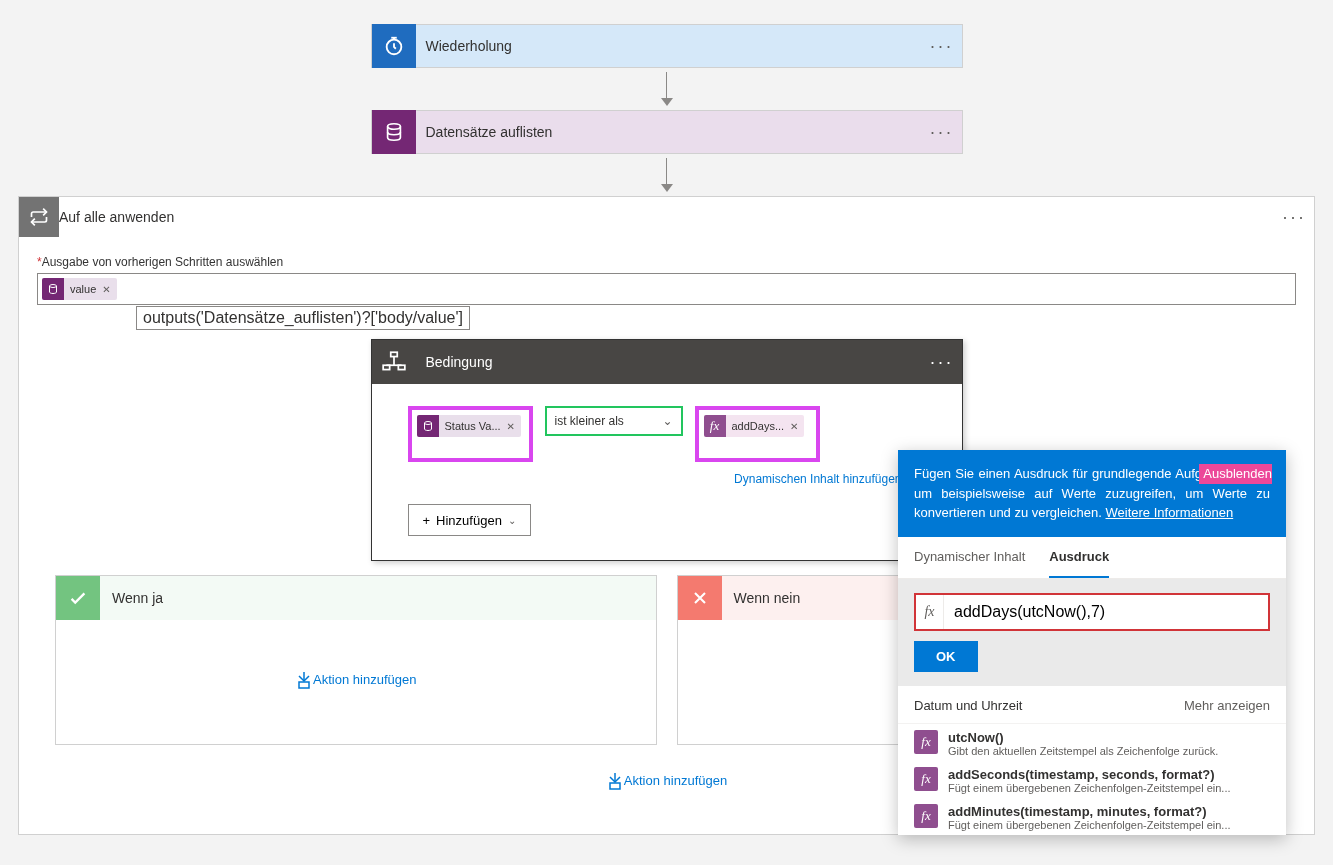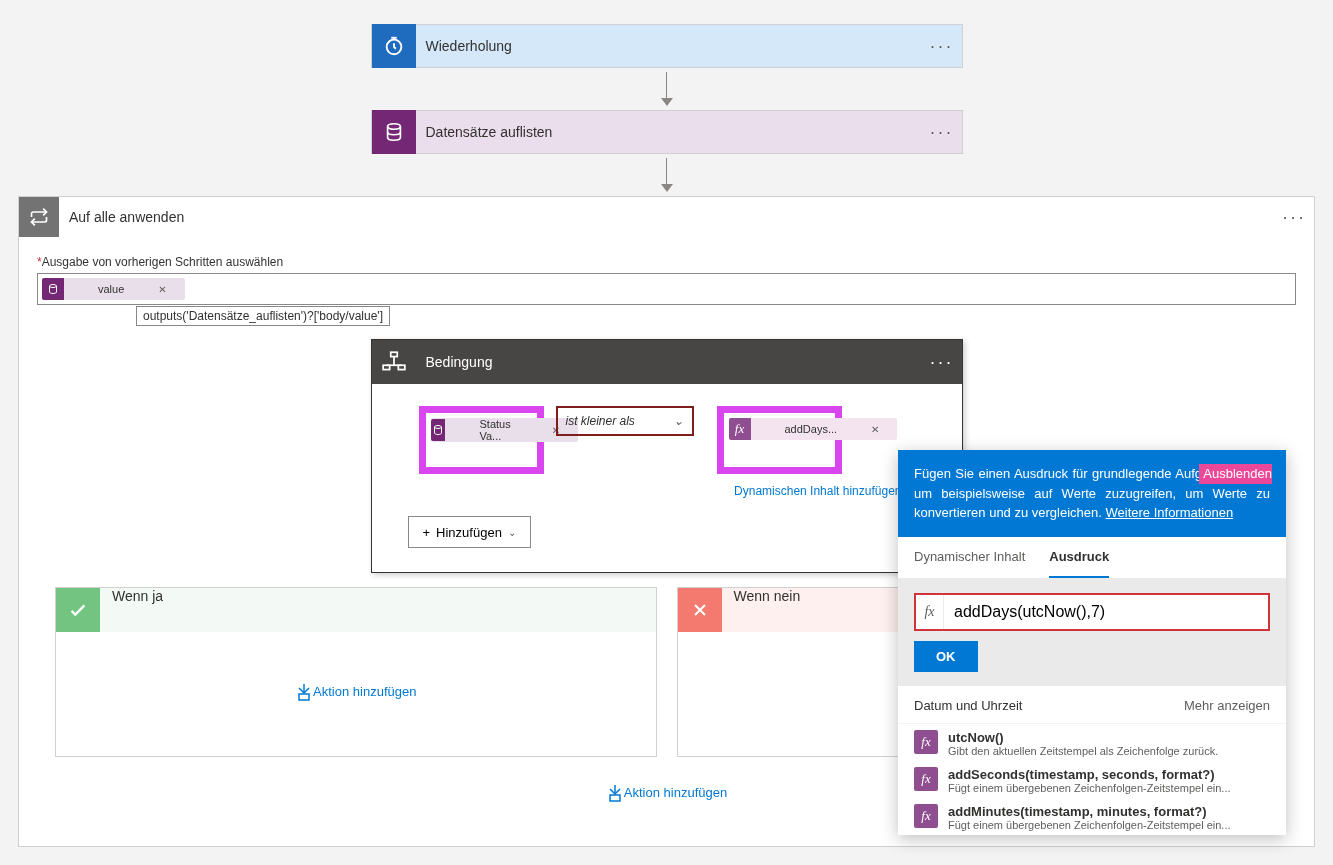--- a/index.html
+++ b/index.html
@@ -18,60 +18,60 @@
 .card-list .action-icon { background: #742774; }
 .card-list .rest { background: #eaddec; flex: 1; display: flex; align-items: center; height: 100%; }
 
 .arrow-down { display: flex; flex-direction: column; align-items: center; padding: 4px 0; }
 .arrow-down .line { width: 1px; height: 26px; background: #8a8886; }
 .arrow-down .head { width: 0; height: 0; border-left: 6px solid transparent; border-right: 6px solid transparent; border-top: 8px solid #8a8886; }
 
 .container-foreach { margin: 0 18px; background: #fff; border: 1px solid #d0d0d0; }
 .foreach-header { display: flex; align-items: center; height: 40px; background: #fff; }
 .foreach-header .action-icon { background: #737373; width: 40px; height: 40px; }
-.foreach-header .title { flex: 1; padding-left: 10px; }
+.foreach-header .title { flex: 1; }
 .foreach-header .menu { width: 40px; text-align: center; color: #605e5c; font-size: 18px; letter-spacing: 2px; cursor: pointer; }
 
 .foreach-body { padding: 18px 18px 24px; position: relative; }
 .req-label { font-size: 12px; color: #333; margin-bottom: 4px; }
 .req-label .star { color: #d13438; }
 .input-row { border: 1px solid #8a8886; padding: 4px; width: 100%; display: flex; }
-.token { display: inline-flex; align-items: center; background: #e9dfeb; border-radius: 2px; font-size: 11px; padding-right: 18px; gap: 28px; }
+.token { display: inline-flex; align-items: center; background: #e9dfeb; border-radius: 2px; font-size: 11px; padding-right: 6px; }
 .token .ticon { width: 22px; height: 22px; background: #742774; display: flex; align-items: center; justify-content: center; margin-right: 6px; border-radius: 2px 0 0 2px; }
 .token .tx { color: #323130; }
 .token .rm { margin-left: 6px; color: #605e5c; cursor: pointer; font-size: 10px; }
 
-.tooltip-output { position: absolute; top: 306px; left: 136px; background: #fff; border: 1px solid #8a8886; padding: 2px 6px; font-size: 12px; z-index: 5; }
+.tooltip-output { position: absolute; top: 306px; left: 136px; background: #fff; border: 1px solid #8a8886; padding: 2px 6px; font-size: 16px; z-index: 5; }
 
 .condition-card { width: 592px; margin: 0 auto; border: 1px solid #333; background: #fff; box-shadow: 2px 2px 6px rgba(0,0,0,0.2); }
 .condition-header { display: flex; align-items: center; height: 44px; background: #484644; }
 .condition-header .action-icon { background: #484644; }
 .condition-header .title { flex: 1; padding-left: 10px; color: #fff; }
 .condition-header .menu { width: 40px; text-align: center; color: #fff; font-size: 18px; letter-spacing: 2px; cursor: pointer; }
 .condition-body { padding: 22px 36px 24px; }
 .cond-row { display: flex; gap: 12px; align-items: flex-start; }
-.cond-box { border: 7px solid #d946ef; padding: 5px; height: 68px; margin-left: 11px; }
+.cond-box { border: 4px solid #d946ef; padding: 5px; height: 56px; }
 .cond-box.left { width: 125px; }
 .cond-box.right { width: 125px; }
-.cond-select { width: 138px; height: 30px; border: 2px solid #7f1d1d; display: flex; align-items: center; justify-content: space-between; padding: 0 8px; font-size: 12px; margin-top: 0; cursor: pointer; font-style: italic; }
+.cond-select { width: 138px; height: 30px; border: 2px solid #22c55e; display: flex; align-items: center; justify-content: space-between; padding: 0 8px; font-size: 12px; margin-top: 0; cursor: pointer; }
 .cond-select .chev { color: #605e5c; }
 .token-status { background: #e9dfeb; }
 .token-fx { background: #f4e4f0; }
 .token-fx .ticon { background: #8f4e8f; font-family: "Times New Roman", serif; font-style: italic; color: #fff; font-size: 13px; }
 
 .dyn-link { text-align: right; font-size: 12px; margin-top: 8px; display: flex; justify-content: flex-end; align-items: center; gap: 6px; }
 .dyn-link a { color: #0078d4; text-decoration: none; }
 .dyn-plus { width: 18px; height: 18px; background: #0078d4; color: #fff; display: flex; align-items: center; justify-content: center; font-size: 14px; }
 
 .btn-add { border: 1px solid #8a8886; background: #fff; height: 32px; padding: 0 14px; display: inline-flex; align-items: center; gap: 6px; font-size: 13px; cursor: pointer; margin-top: 16px; }
 .btn-add .chev { font-size: 10px; color: #605e5c; }
 
 .branches { display: flex; gap: 20px; padding: 0 18px; margin-top: 14px; }
 .branch { flex: 1; border: 1px solid #d0d0d0; background: #fff; min-height: 170px; }
-.branch-header { display: flex; height: 44px; }
+.branch-header { display: flex; align-items: center; height: 44px; }
 .branch-header .bicon { width: 44px; height: 44px; display: flex; align-items: center; justify-content: center; }
 .branch-header.yes { background: #f3faf5; }
 .branch-header.yes .bicon { background: #73c480; color: #fff; }
 .branch-header.no { background: #fdf0ef; }
 .branch-header.no .bicon { background: #f47a6f; color: #fff; }
 .branch-header .btitle { padding-left: 12px; }
 .branch-body { padding: 50px 0 40px; text-align: center; }
 .add-action-link { display: inline-flex; align-items: center; gap: 0; color: #0078d4; font-size: 13px; cursor: pointer; }
 .add-action-link .aicon { position: relative; width: 18px; height: 18px; }
 

